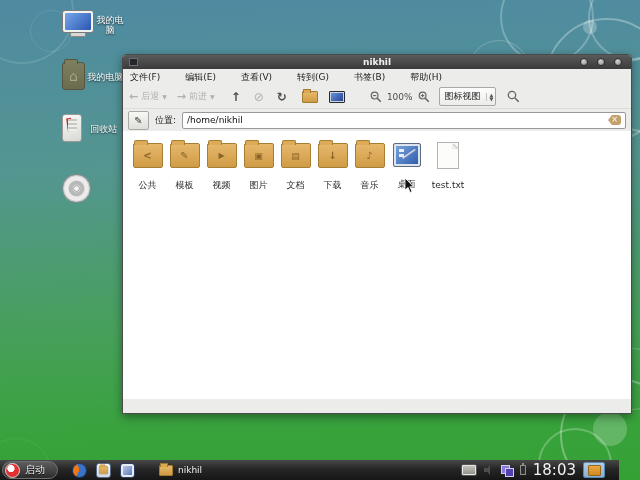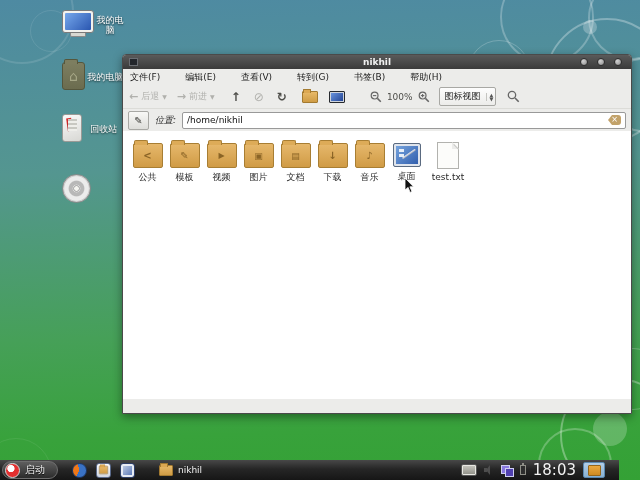--- a/index.html
+++ b/index.html
@@ -49,31 +49,31 @@
   .mini-folder::before{content:"";position:absolute;top:-3px;left:0;width:6px;height:3px;background:#dca852;border:1px solid #a37a30;border-bottom:none;border-radius:1px 1px 0 0;}
   .mini-comp{width:14px;height:10px;border:1px solid #26292e;border-radius:1px;background:linear-gradient(135deg,#6e9ae4 0%,#1e3e8e 100%);box-shadow:inset 0 0 0 1px #cfd4dc;}
   .zoomtxt{font-size:9px;color:#4e4e4a;}
   .viewsel{height:17px;border:1px solid #a8a8a4;border-radius:2px;background:linear-gradient(#fdfdfd,#ececea);
     display:flex;align-items:center;font-size:9px;color:#222;padding:0 2px 0 5px;gap:5px;}
   .spin{display:flex;flex-direction:column;line-height:4px;font-size:5px;color:#555;border-left:1px solid #c4c4c0;padding-left:3px;}
   .locbar{position:absolute;left:0;top:54px;width:100%;height:22px;background:#ececea;display:flex;align-items:center;
     padding:0 5px;box-sizing:border-box;gap:6px;}
   .pencil-btn{width:19px;height:17px;border:1px solid #a8a8a4;border-radius:2px;background:linear-gradient(#f8f8f6,#dededa);
     display:flex;align-items:center;justify-content:center;font-size:10px;color:#3e3e3a;}
-  .loc-label{font-size:9px;color:#1c1c1c;white-space:nowrap;font-style:italic;}
+  .loc-label{font-size:9px;color:#1c1c1c;white-space:nowrap;}
   .loc-input{flex:1;height:17px;border:1px solid #999;border-radius:2px;background:#fff;font-size:9px;color:#111;
     font-family:"DejaVu Sans","Liberation Sans",sans-serif;padding:0 18px 0 4px;box-sizing:border-box;outline:none;}
   .loc-clear{position:absolute;right:10px;width:13px;height:10px;background:#c2a26a;border-radius:2px 3px 3px 2px;
     clip-path:polygon(4px 0,100% 0,100% 100%,4px 100%,0 50%);display:flex;align-items:center;justify-content:center;
     color:#fff;font-size:8px;line-height:10px;}
   .content{position:absolute;left:0;top:76px;width:100%;height:268px;background:#ffffff;box-sizing:border-box;
     display:flex;align-items:flex-start;padding:7px 0 0 6px;}
   .fcell{width:37px;display:flex;flex-direction:column;align-items:center;}
   .fcell.wide{width:46px;}
-  .fname{margin-top:3px;font-size:9px;color:#2a2a2a;text-align:center;white-space:nowrap;}
+  .fname{margin-top:11px;font-size:9px;color:#2a2a2a;text-align:center;white-space:nowrap;}
   .wfolder{width:28px;height:23px;background:linear-gradient(#e6b86c,#d09b45);border:1px solid #a87e33;border-radius:2px;
     position:relative;margin-top:5px;display:flex;align-items:center;justify-content:center;}
   .wfolder::before{content:"";position:absolute;top:-4px;left:0;width:12px;height:4px;background:#ddab58;
     border:1px solid #a87e33;border-bottom:none;border-radius:2px 2px 0 0;}
   .emb{color:#8a6426;font-weight:bold;}
   .desk-icn{width:26px;height:22px;margin-top:5px;background:linear-gradient(135deg,#7caae2 0%,#2a57a8 100%);
     border:1px solid #5a6a80;border-radius:2px;box-shadow:inset 0 0 0 2px #dfe4ec;position:relative;}
   .desk-icn::before{content:"";position:absolute;left:5px;top:5px;width:5px;height:3px;background:rgba(255,255,255,.85);box-shadow:0 5px 0 rgba(255,255,255,.85);}
   .desk-icn::after{content:"";position:absolute;left:7px;top:9px;width:16px;height:2px;border-radius:1px;
     background:linear-gradient(#f2f4f8,#9aa2b4);transform:rotate(-35deg);}

